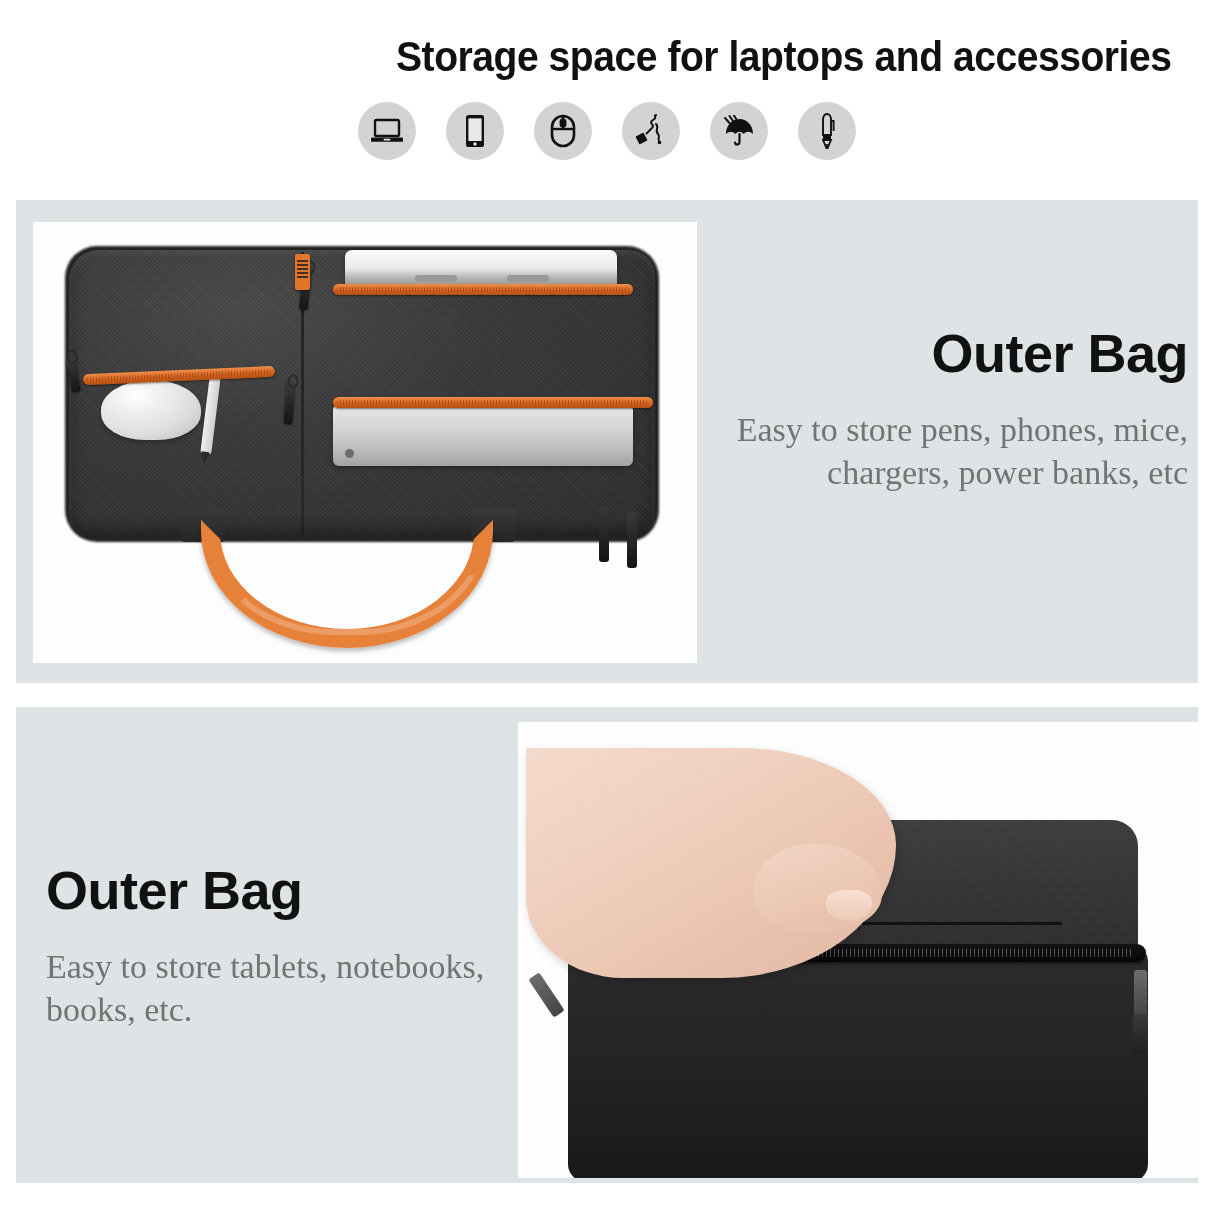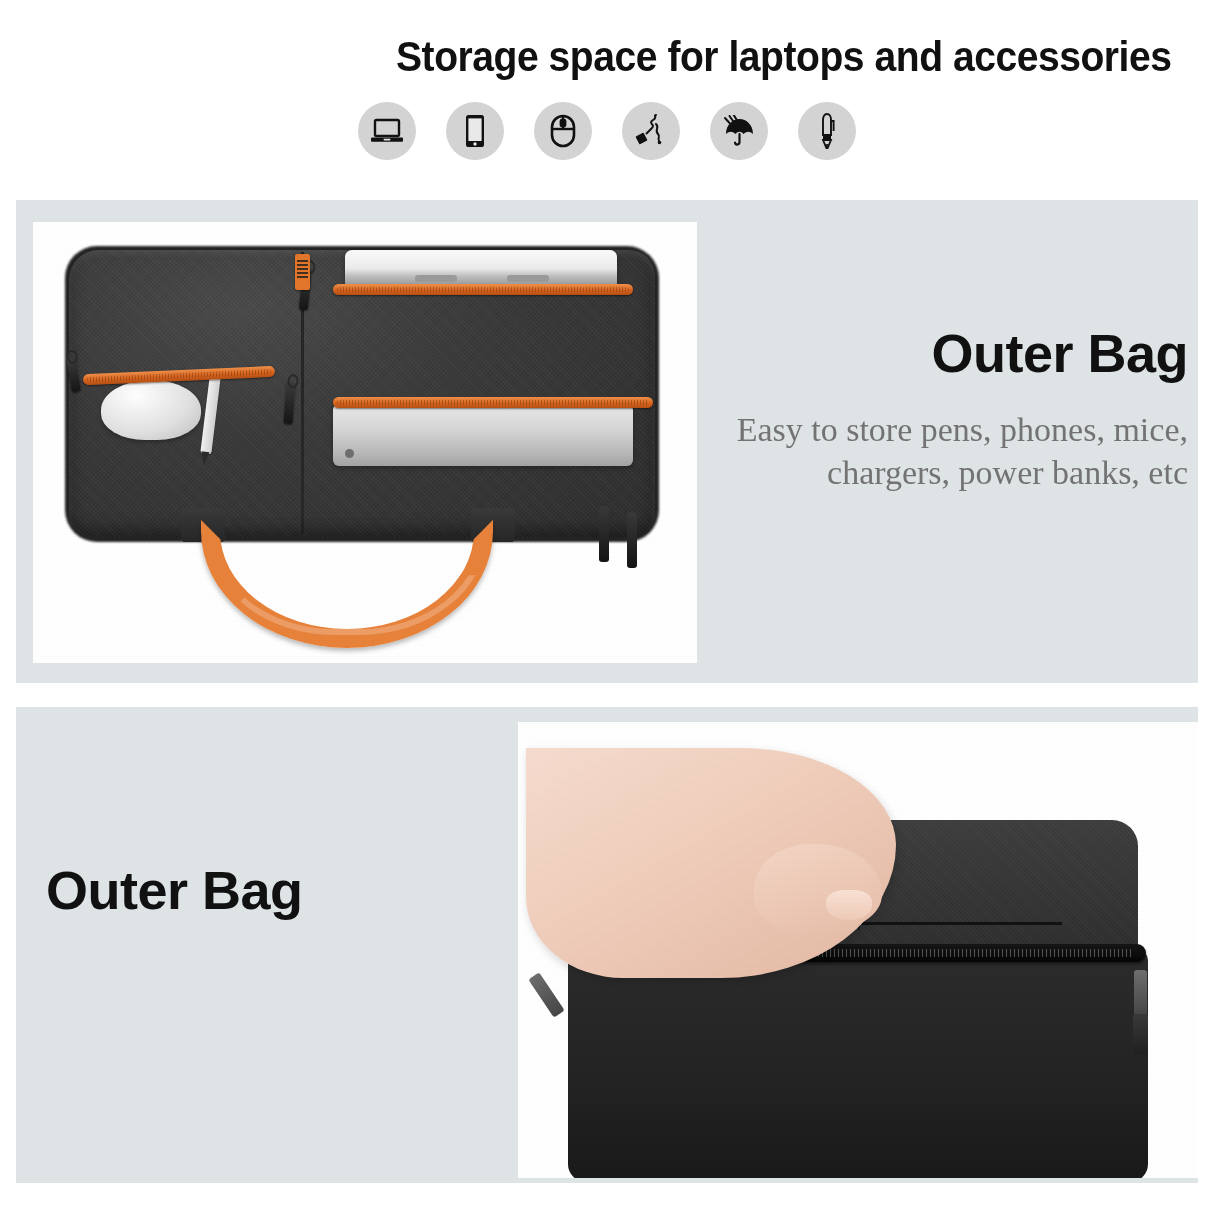--- a/index.html
+++ b/index.html
@@ -423,20 +423,21 @@
     <h2 class="heading">Outer Bag</h2>
     <p class="body-copy">Easy to store pens, phones, mice, chargers, power banks, etc</p>
   </div>
 
 </section>
 
 <section class="panel" id="panel-main">
 
   <div class="text-block" id="text-main">
     <h2 class="heading">Outer Bag</h2>
+    <p class="body-copy">Easy to store tablets, notebooks, books, etc.</p>
   </div>
 
   <div class="photo-card" id="photo-main">
     <div class="open-scene">
       <div class="bag-back"></div>
       <div class="orange-peek"></div>
       <div class="bag-pocket-seam"></div>
       <div class="bag-pocket-zip"></div>
 
       <div class="liner"></div>

